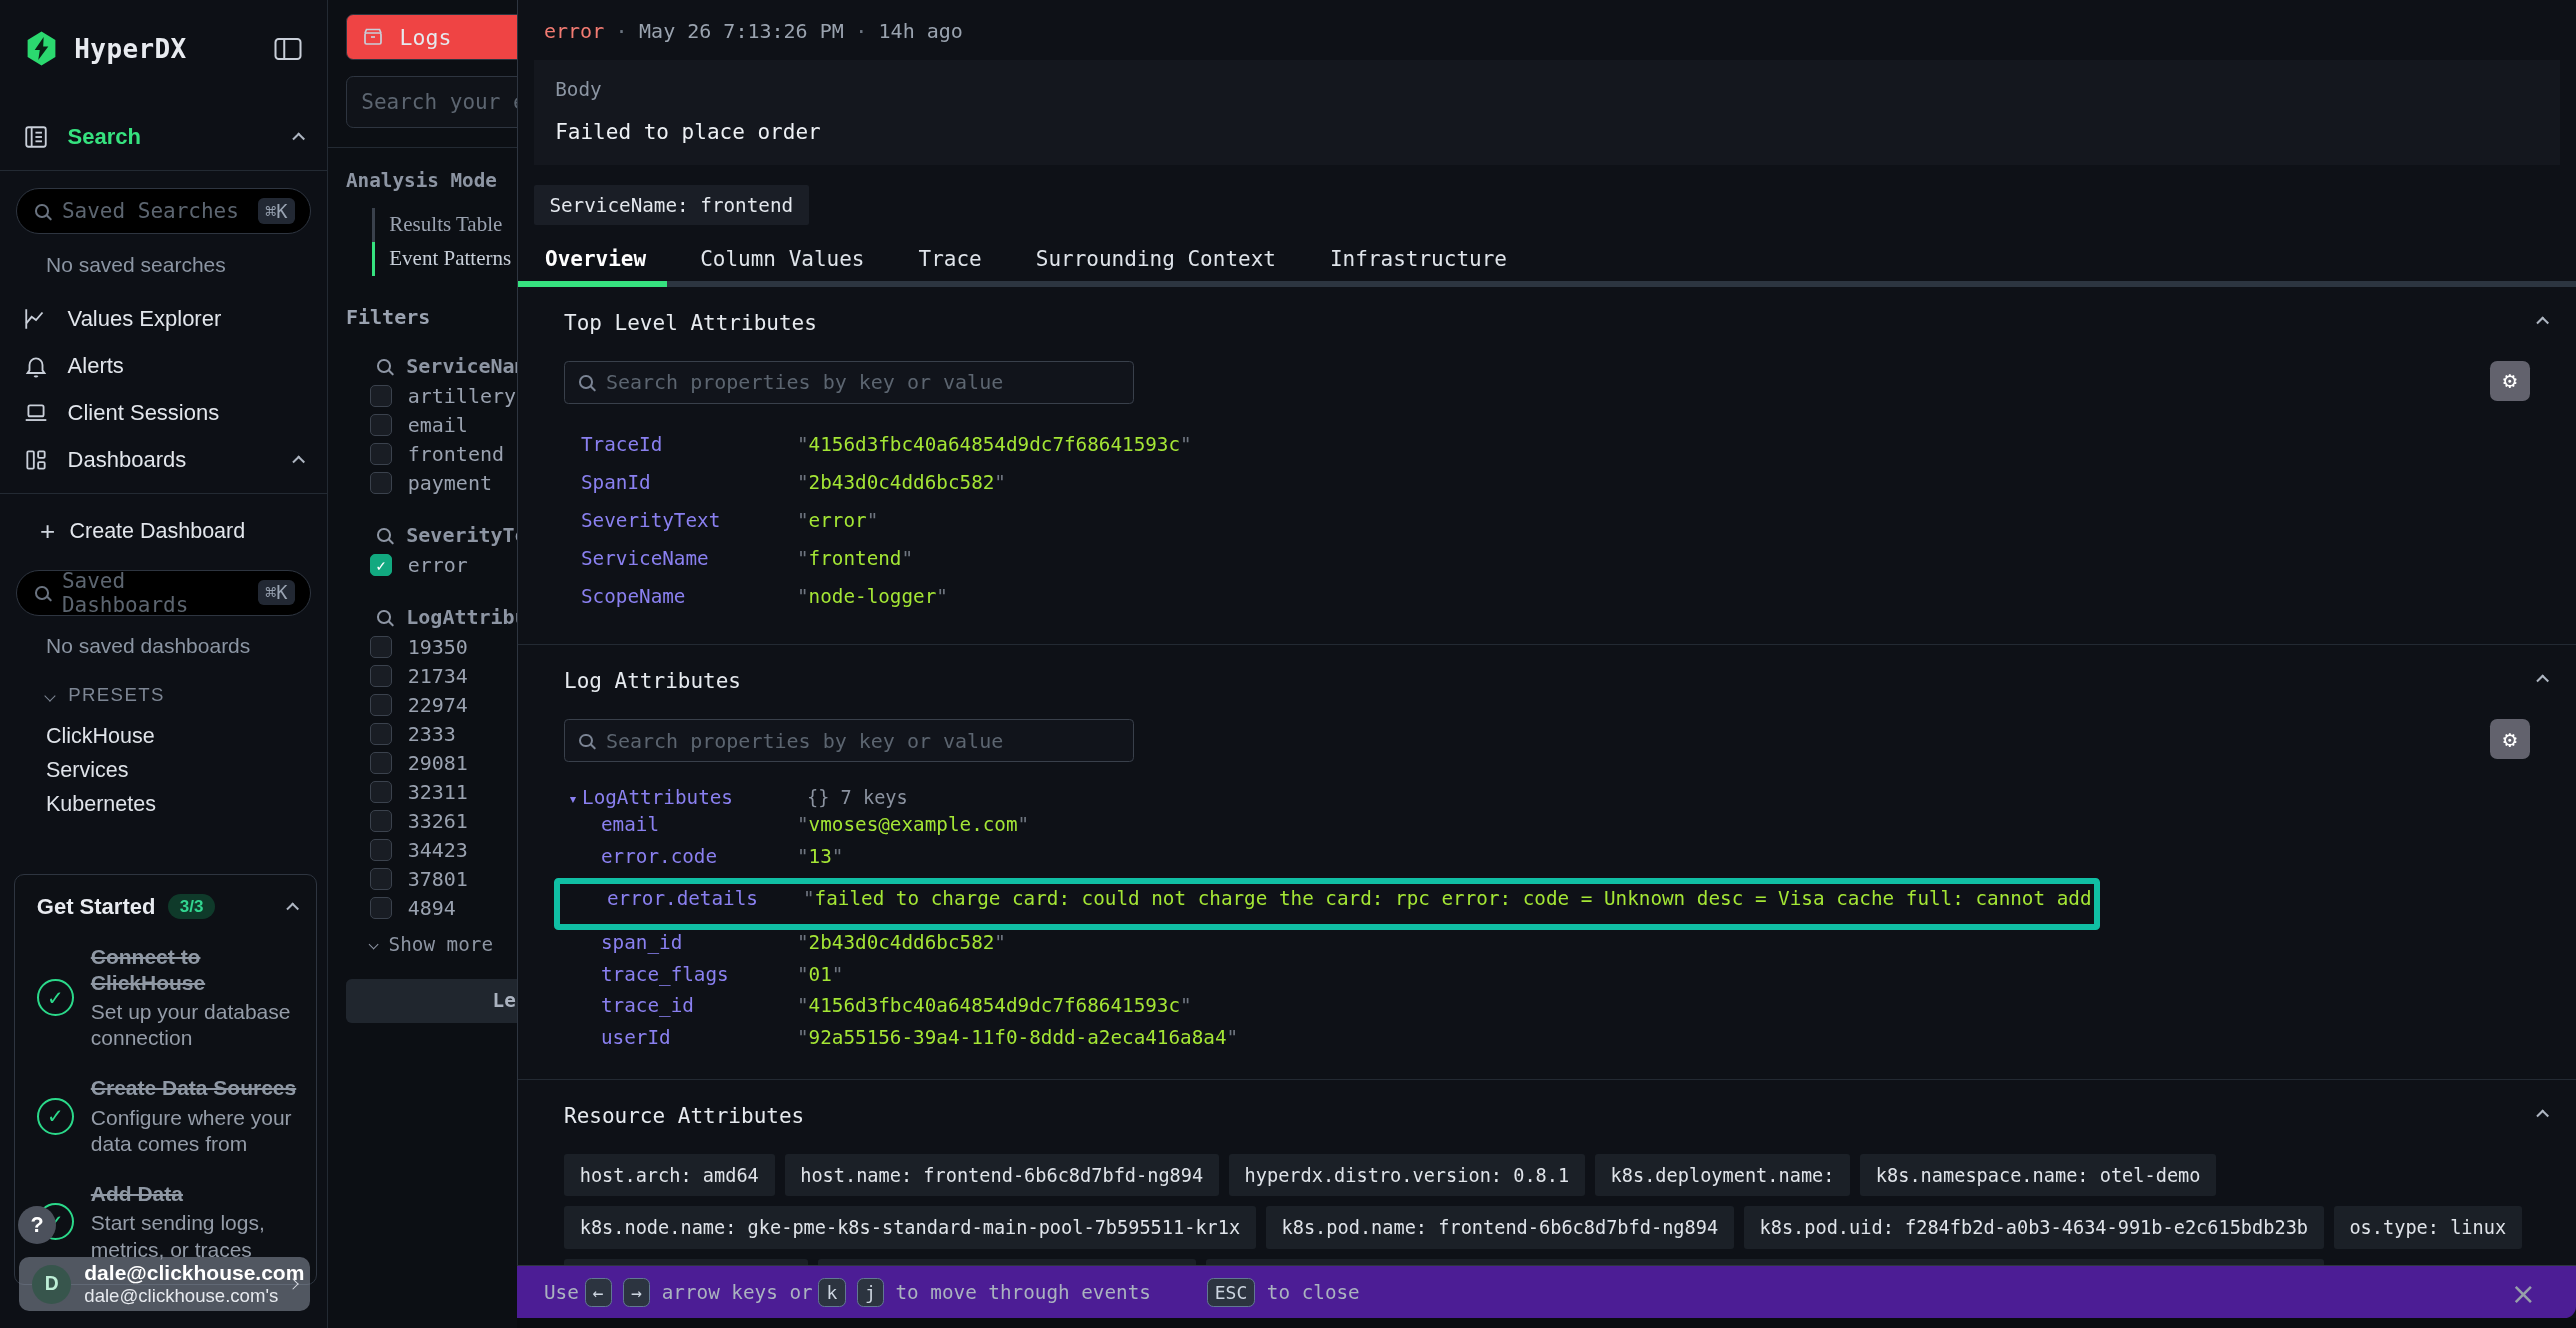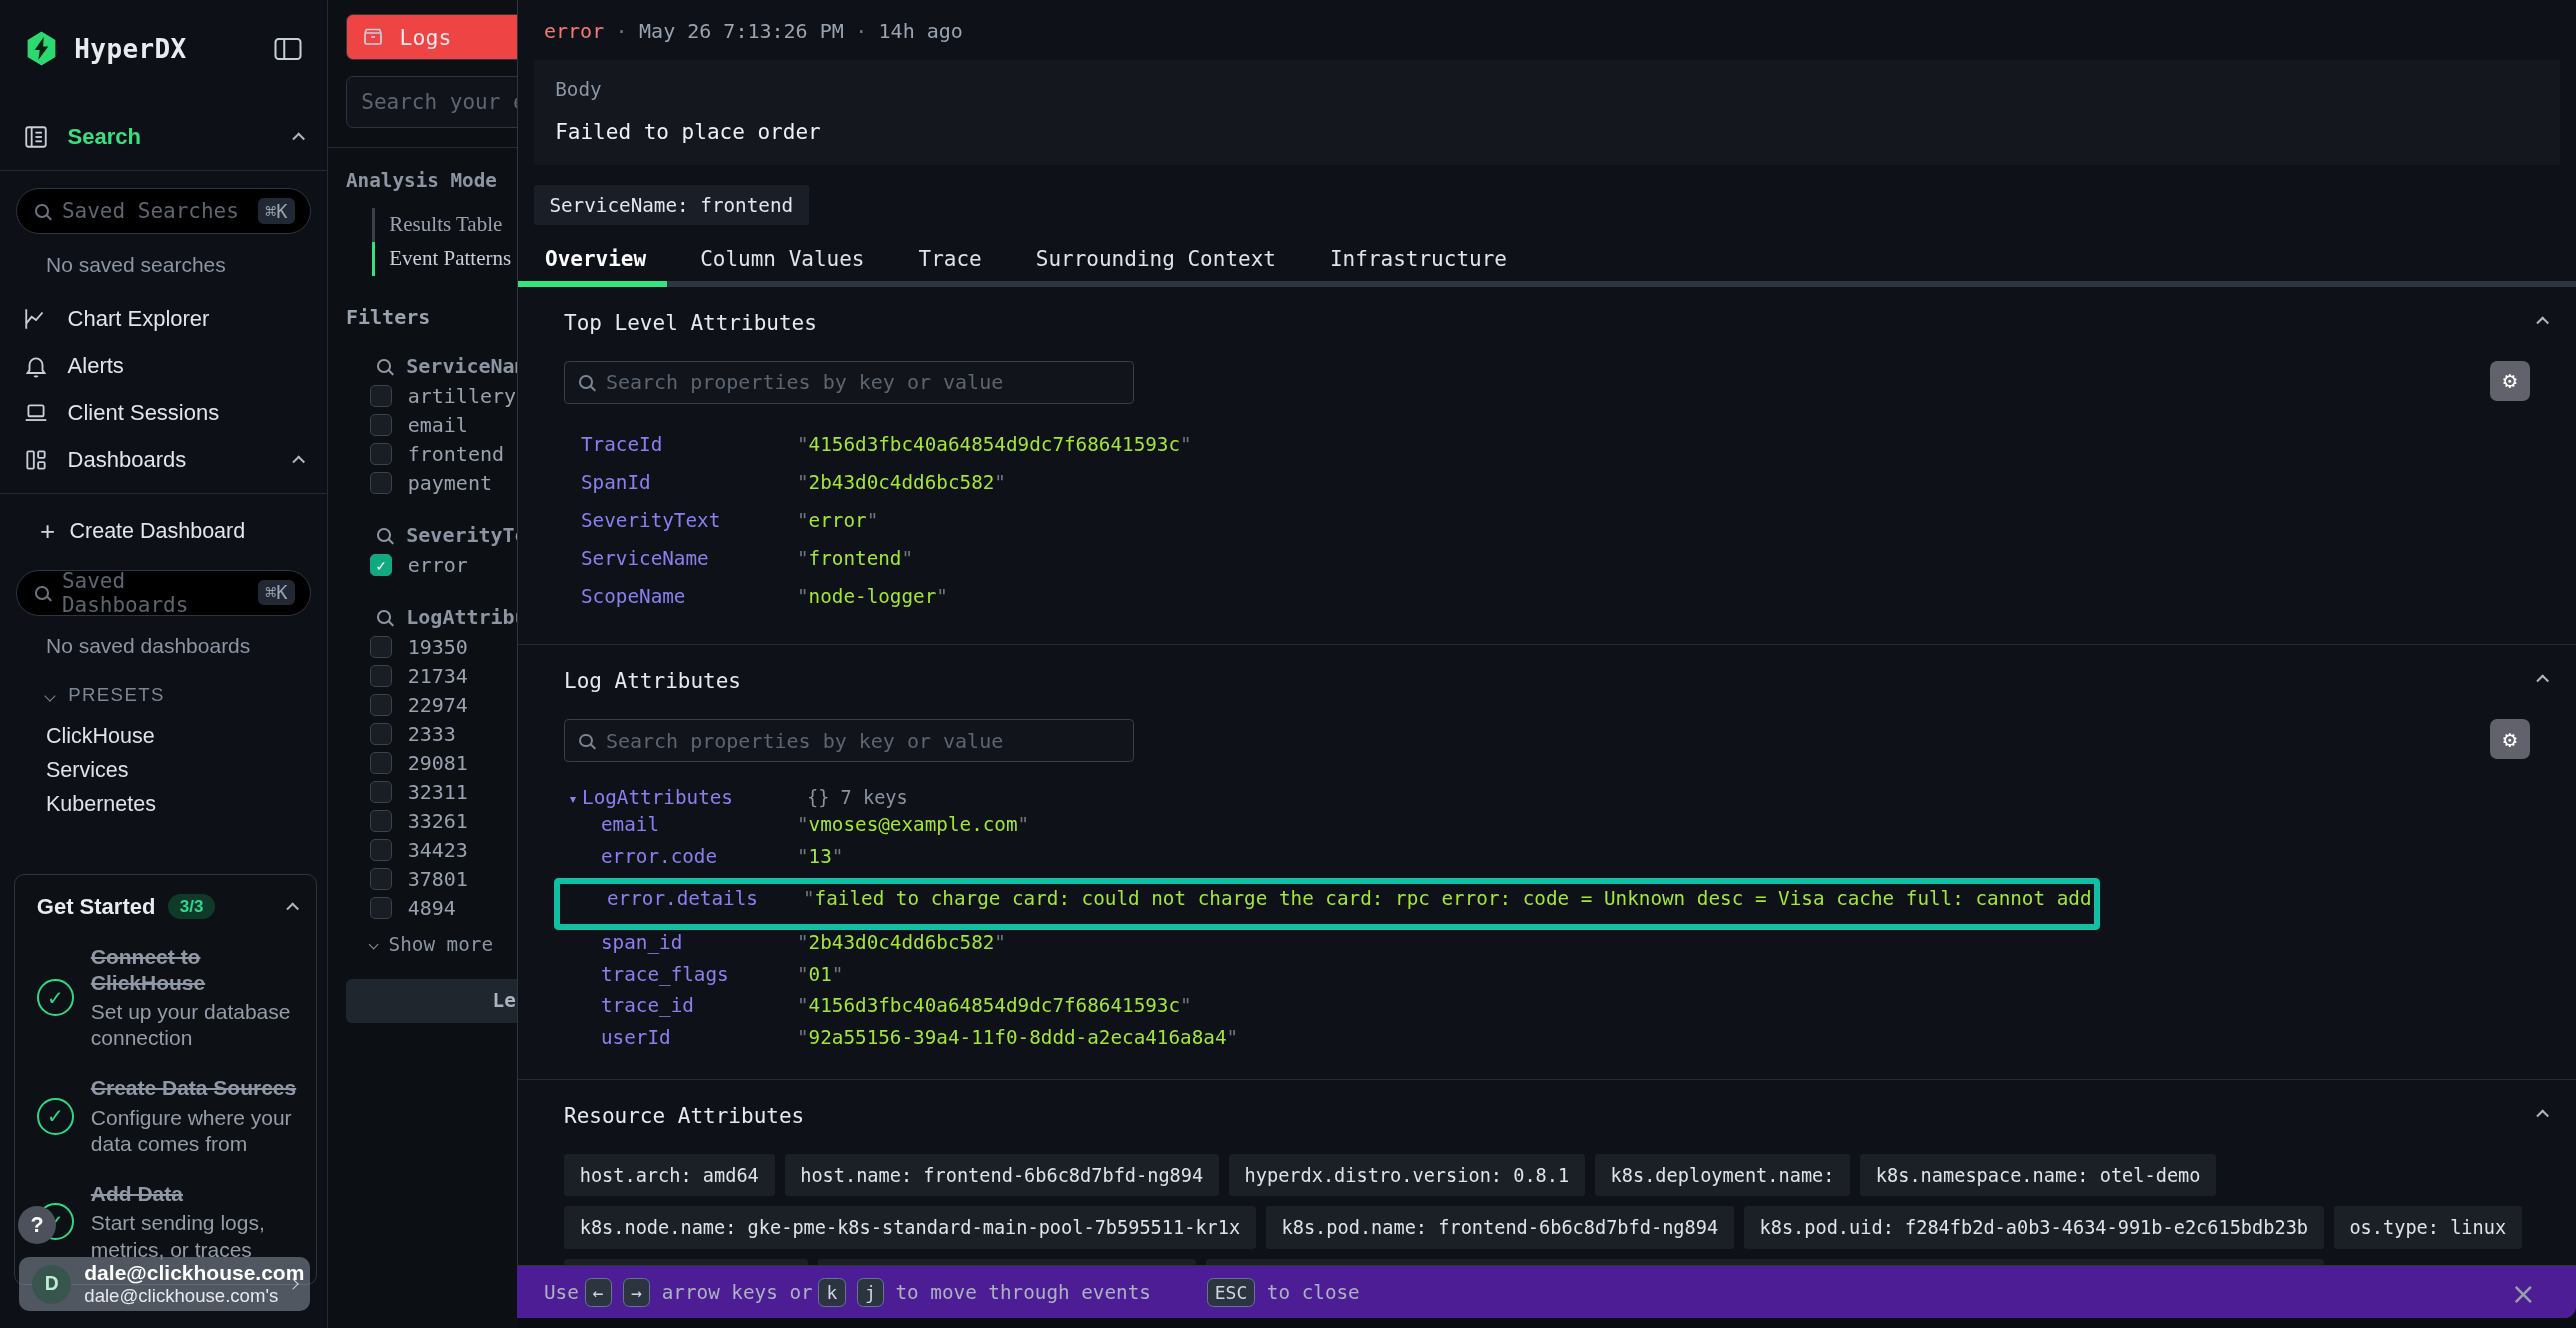--- a/index.html
+++ b/index.html
@@ -168,21 +168,21 @@
   </div>
   <div class="side-note">No saved searches</div>
 
   <div class="nav-block">
     <div class="side-item">
       <svg class="ic" width="26" height="26" viewBox="0 0 24 24" fill="none" stroke="#c9cfd9" stroke-width="1.7">
         <path d="M3 3 v18"></path>
           <path d="M3 21 h18" opacity="0"></path>
           <polyline points="3,16 8,10 12,13 18,6"></polyline>
       </svg>
-      <span class="lbl">Chart Explorer</span>
+      <span class="lbl">Values Explorer</span>
     </div>
     <div class="side-item">
       <svg class="ic" width="26" height="26" viewBox="0 0 24 24" fill="none" stroke="#c9cfd9" stroke-width="1.7">
         <path d="M6 16 V11 a6 6 0 0 1 12 0 v5 l1.8 2.5 H4.2 Z"></path>
           <path d="M10.5 21 a1.8 1.8 0 0 0 3 0"></path>
       </svg>
       <span class="lbl">Alerts</span>
     </div>
     <div class="side-item">
       <svg class="ic" width="26" height="26" viewBox="0 0 24 24" fill="none" stroke="#c9cfd9" stroke-width="1.7">

